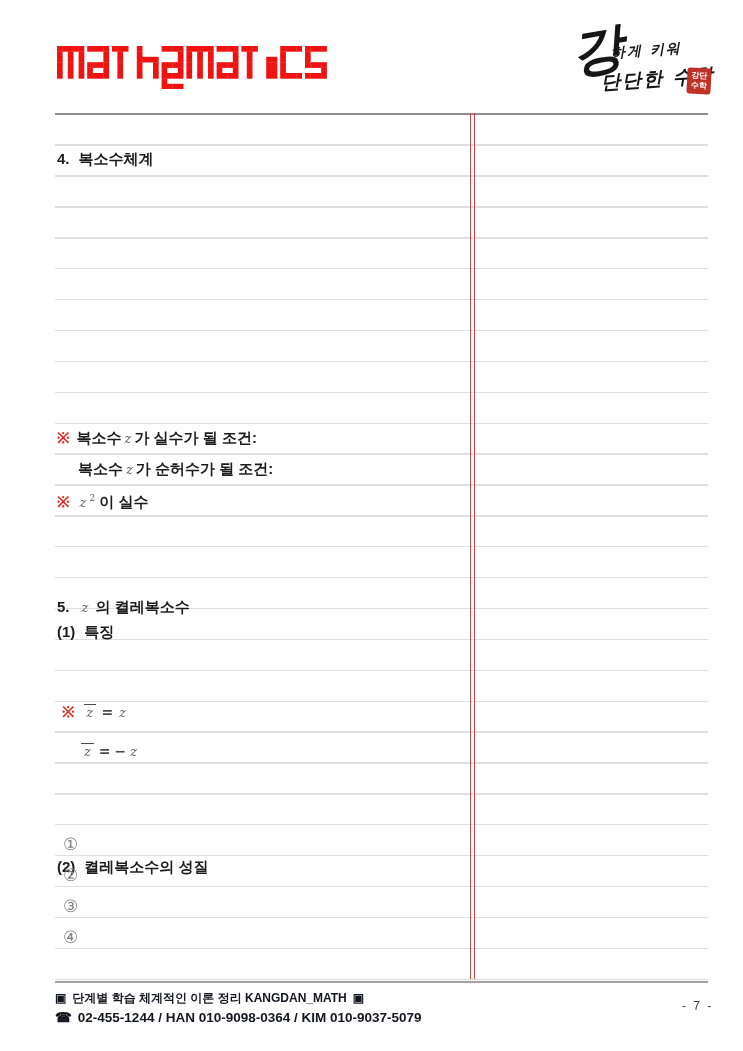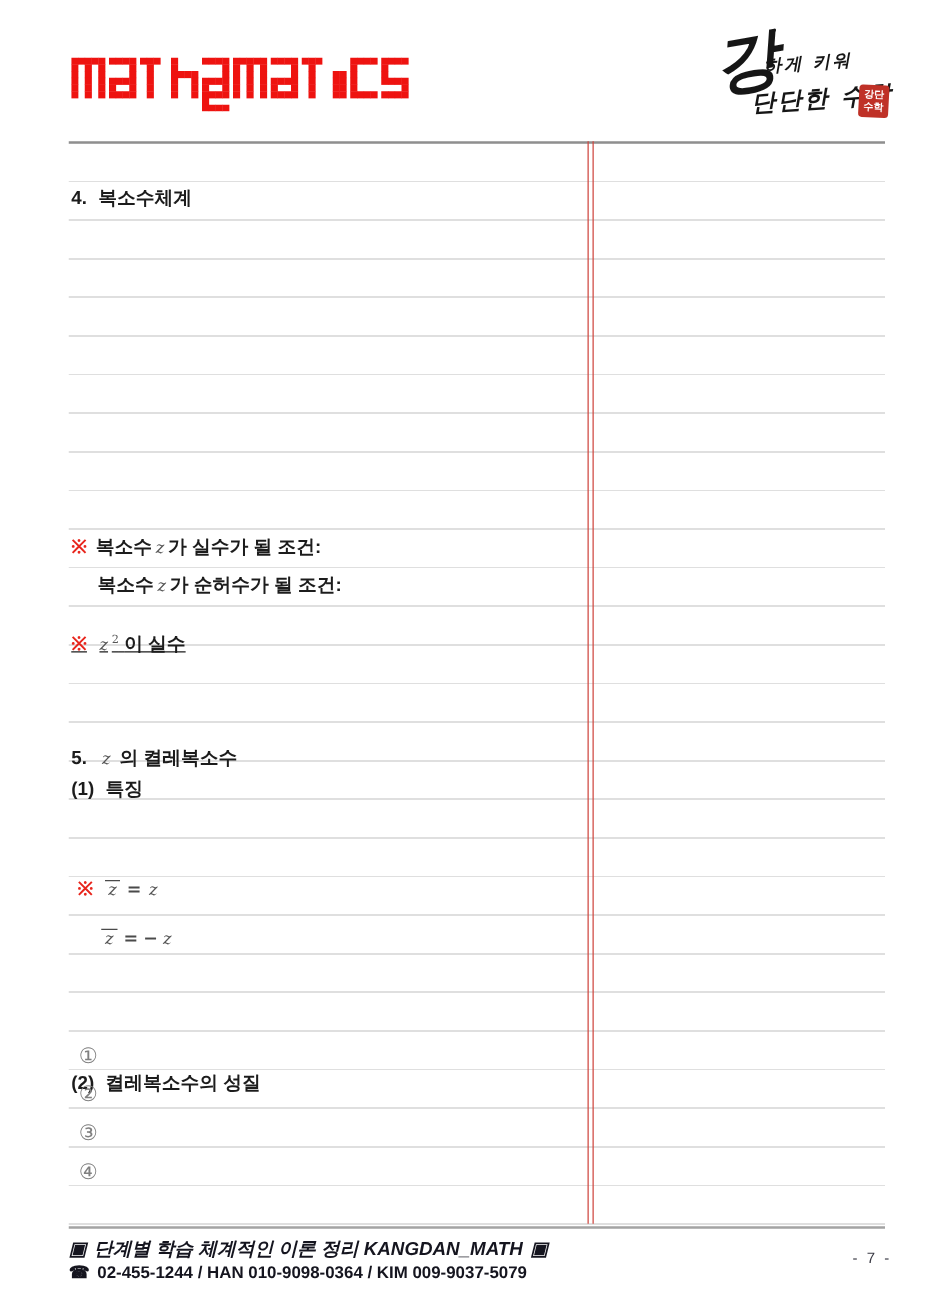--- a/index.html
+++ b/index.html
@@ -40,21 +40,21 @@
   .marker{color:#e8251c;font-weight:bold;margin-right:7px;}
   .mvar{font-family:"DejaVu Serif",serif;font-style:italic;font-weight:normal;
         color:#555;font-size:13px;padding:0 3px;}
   .msup{font-family:"DejaVu Serif",serif;font-style:normal;font-weight:normal;
         color:#555;font-size:9px;vertical-align:6px;}
   .bar{display:inline-block;border-top:1.6px solid #4a4a4a;line-height:13px;margin:0 2px;}
   .rel{font-family:"DejaVu Serif",serif;color:#4a4a4a;font-weight:bold;font-size:14px;margin:0 3px;}
   .circled{position:absolute;left:63px;font-size:17px;color:#808080;line-height:18px;}
   
   .footer-line{position:absolute;left:55px;font-weight:bold;color:#15151f;white-space:nowrap;}
-  #footer1{top:990px;font-size:15px;font-style:italic;}
+  #footer1{top:990px;font-size:12px;}
   #footer2{top:1009px;font-size:13.5px;}
   .f-icon{margin-right:6px;}
   .f-icon.right{margin-left:6px;margin-right:0;}
   #pagenum{position:absolute;left:682px;top:999px;font-size:12px;color:#3a3a44;letter-spacing:2px;}
 </style>
 </head>
 <body>
 
 <div id="page">
 
@@ -235,21 +235,21 @@
   </div>
 
   <div class="row" style="top:427px;left:78px;">
     <span>복소수</span><span class="mvar">z</span><span>가 순허수가 될 조건:</span>
   </div>
 
   <div class="row" style="top:396px;">
     <span class="marker">※</span><span>복소수</span><span class="mvar">z</span><span>가 실수가 될 조건:</span>
   </div>
 
-  <div class="row" style="top:470px;text-decoration:underline;">
+  <div class="row" style="top:456px;">
     <span class="marker">※</span><span class="mvar">z</span><span class="msup">2</span>
     <span>이 실수</span>
   </div>
 
   <div class="row" style="top:565px;">
     <span class="num">5.</span><span class="mvar">z</span>
     <span>의 켤레복소수</span>
   </div>
 
   <div class="row" style="top:590px;">
@@ -270,17 +270,17 @@
 
   <div class="circled" style="top:836px;">①</div>
   <div class="circled" style="top:867px;">②</div>
   <div class="circled" style="top:898px;">③</div>
   <div class="circled" style="top:929px;">④</div>
 
   <div class="footer-line" id="footer1">
     <span class="f-icon">▣</span><span>단계별 학습 체계적인 이론 정리 KANGDAN_MATH</span><span class="f-icon right">▣</span>
   </div>
   <div class="footer-line" id="footer2">
-    <span class="f-icon">☎</span><span>02-455-1244 / HAN 010-9098-0364 / KIM 009-9037-5079</span>
+    <span class="f-icon">☎</span><span>02-455-1244 / HAN 010-9098-0364 / KIM 010-9037-5079</span>
   </div>
   <div id="pagenum">- 7 -</div>
 
 </div>
 
 </body></html>

